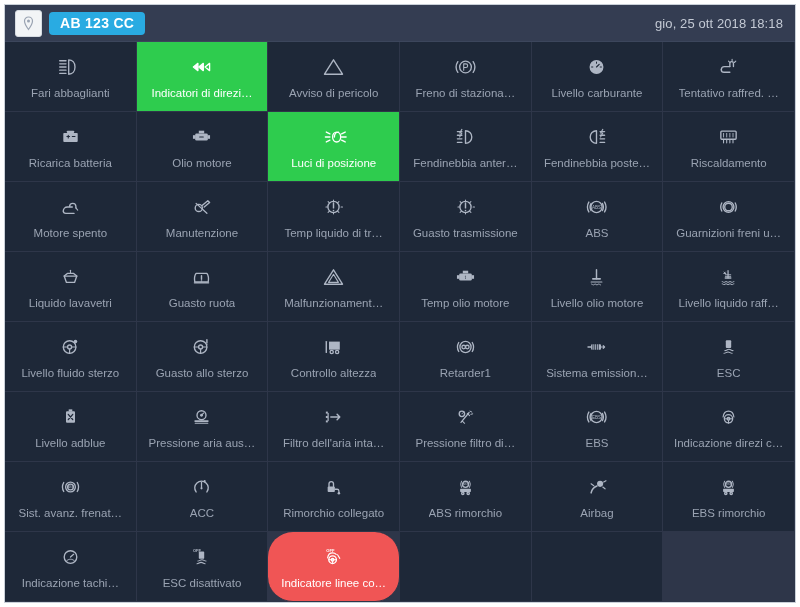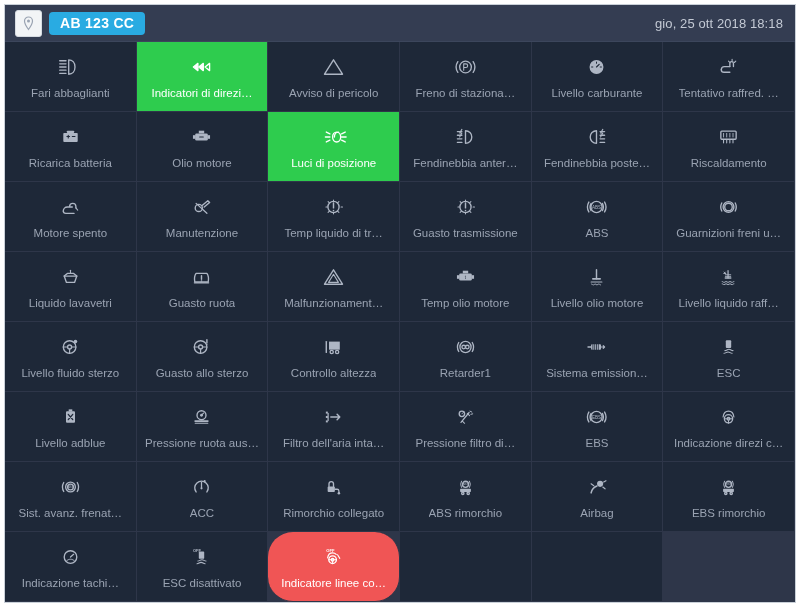--- a/index.html
+++ b/index.html
@@ -479,21 +479,21 @@
         <div class="tile">
           <div class="ico">
             <svg width="27" height="24" viewBox="0 0 30 26" fill="none" stroke="currentColor" stroke-width="1.5" stroke-linecap="round" stroke-linejoin="round">
               <circle cx="15" cy="11" r="5"></circle>
               <circle cx="15" cy="11" r="1.6" fill="currentColor" stroke="none"></circle>
               <path d="M15 11l2.5-2.5" stroke-width="1.2"></path>
               <path d="M8 17.5h14" stroke-width="2"></path>
               <path d="M8 20h14" stroke-width="1.2"></path>
             </svg>
           </div>
-          <div class="lbl">Pressione ruota aus…</div>
+          <div class="lbl">Pressione aria aus…</div>
         </div>
         <div class="tile">
           <div class="ico">
             <svg width="27" height="24" viewBox="0 0 30 26" fill="none" stroke="currentColor" stroke-width="1.5" stroke-linecap="round" stroke-linejoin="round">
               <path d="M12 13h10M22 13l-3-3M22 13l-3 3" stroke-width="1.6"></path>
               <path d="M9 9v8" stroke-width="1.4"></path>
               <rect x="6.5" y="7" width="2.2" height="2.2" fill="currentColor" stroke="none"></rect>
               <rect x="6.5" y="11.9" width="2.2" height="2.2" fill="currentColor" stroke="none"></rect>
               <rect x="6.5" y="16.8" width="2.2" height="2.2" fill="currentColor" stroke="none"></rect>
             </svg>

